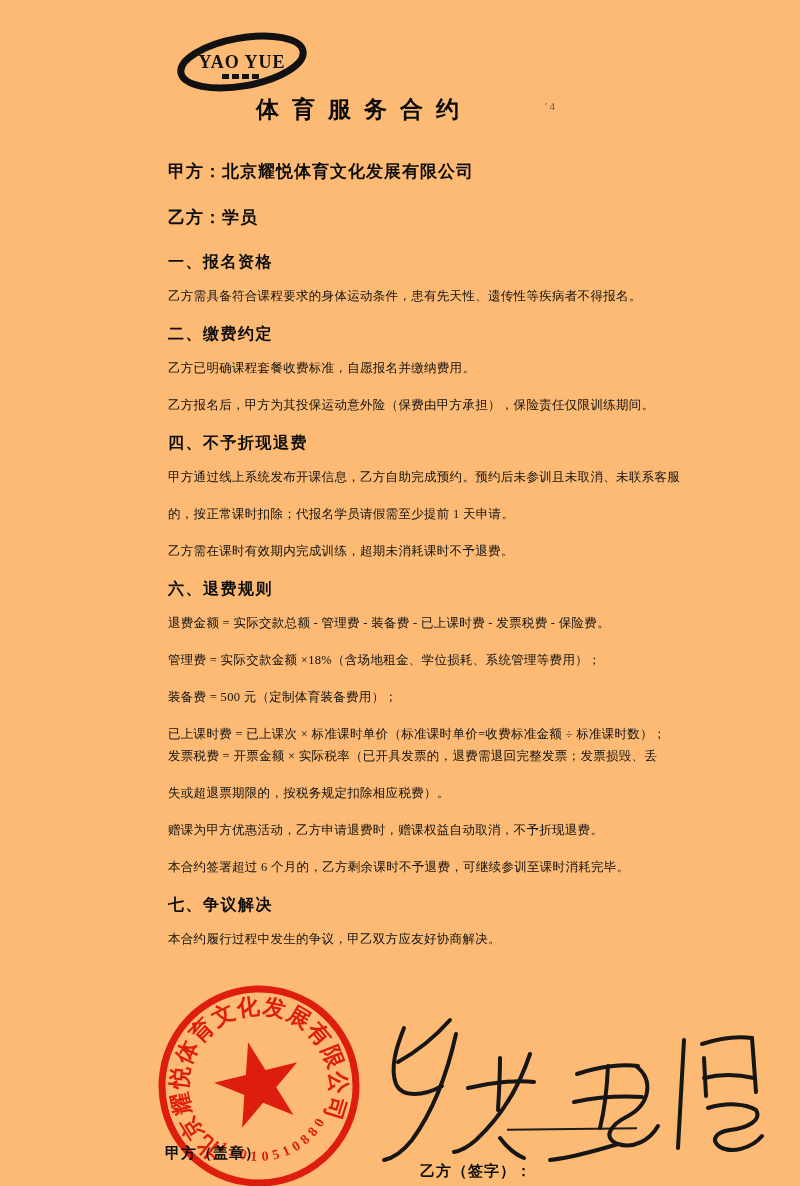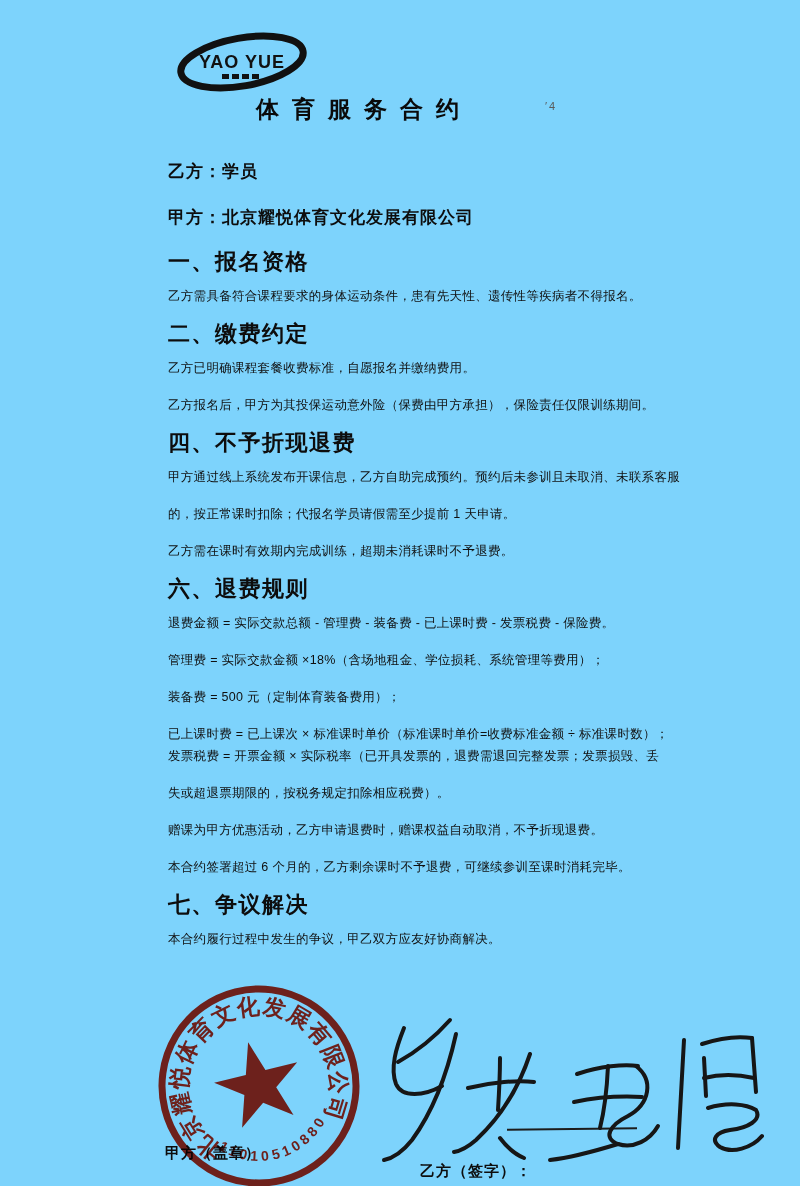--- a/index.html
+++ b/index.html
@@ -1,27 +1,27 @@
 <!DOCTYPE html>
 <html><head>
 <meta charset="utf-8">
 <style>
   html,body{margin:0;padding:0;background:#e9e9e9;}
-  .page{position:relative;width:800px;height:1186px;background:#7dd3fc;overflow:hidden;
-        font-family:Liberation Sans, sans-serif;color:#0d0d0d;}
+  .page{position:relative;width:800px;height:1186px;background:#fdba74;overflow:hidden;
+        font-family:Liberation Serif, serif;color:#0d0d0d;}
   
   .logo{position:absolute;left:174px;top:32px;width:136px;height:64px;}
   
   .title{position:absolute;left:0;top:94px;width:728px;text-align:center;
          font-size:23px;font-weight:bold;letter-spacing:13px;color:#0a0a0a;}
   .stray{position:absolute;left:545px;top:100px;font-size:11px;color:#5a5a5a;letter-spacing:2px;}
   
   .content{position:absolute;left:168px;top:160px;width:500px;}
   .party{font-size:17px;font-weight:bold;line-height:24px;margin:0 0 22px;letter-spacing:1px;white-space:nowrap;}
-  .h{font-size:22px;font-weight:bold;line-height:20px;margin:0 0 15px;letter-spacing:1.5px;white-space:nowrap;}
+  .h{font-size:16px;font-weight:bold;line-height:20px;margin:0 0 15px;letter-spacing:1.5px;white-space:nowrap;}
   .p{font-size:12.5px;line-height:18px;margin:0 0 19px;letter-spacing:0.3px;white-space:nowrap;color:#101010;}
   .p.tight{margin-top:-15px;}
   
   .sig-label-a{position:absolute;left:165px;top:1144px;font-size:15px;font-weight:bold;letter-spacing:1px;}
   .sig-label-b{position:absolute;left:420px;top:1162px;font-size:15px;font-weight:bold;letter-spacing:1px;}
   .sig-underline{position:absolute;left:507px;top:1128px;width:130px;height:2px;background:#1c1c1c;transform:rotate(-0.6deg);}
   
   .stamp{position:absolute;left:154px;top:982px;width:210px;height:208px;opacity:0.92;mix-blend-mode:multiply;}
   
   .handsig{position:absolute;left:372px;top:998px;width:428px;height:186px;}
@@ -41,22 +41,22 @@
       <rect x="58" y="42" width="7" height="5"></rect>
       <rect x="68" y="42" width="7" height="5"></rect>
       <rect x="78" y="42" width="7" height="5"></rect>
     </g>
   </svg>
 
   <div class="title">体育服务合约</div>
   <div class="stray">′4</div>
 
   <div class="content">
+    <div class="party">甲方：北京耀悦体育文化发展有限公司</div>
     <div class="party">乙方：学员</div>
-    <div class="party">甲方：北京耀悦体育文化发展有限公司</div>
 
     <div class="h">一、报名资格</div>
     <div class="p">乙方需具备符合课程要求的身体运动条件，患有先天性、遗传性等疾病者不得报名。</div>
 
     <div class="h">二、缴费约定</div>
     <div class="p">乙方已明确课程套餐收费标准，自愿报名并缴纳费用。</div>
 
     <div class="p">乙方报名后，甲方为其投保运动意外险（保费由甲方承担），保险责任仅限训练期间。</div>
 
     <div class="h">四、不予折现退费</div>

